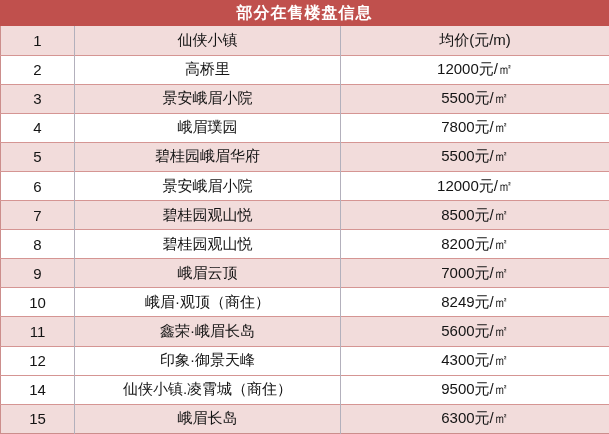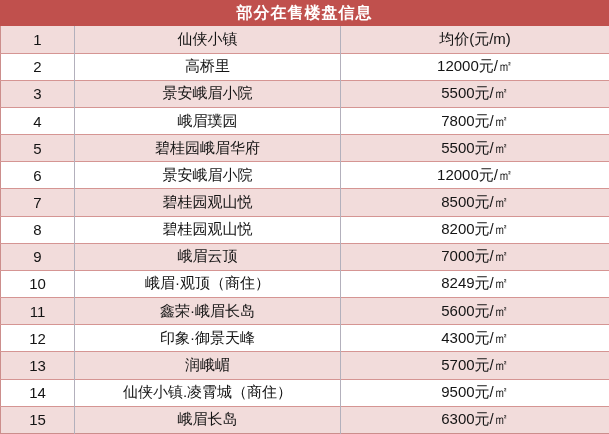--- a/index.html
+++ b/index.html
@@ -123,25 +123,20 @@
         <tr class="row-pink">
           <td class="v-sep">11</td>
           <td class="v-sep">鑫荣·峨眉长岛</td>
           <td>5600元/㎡</td>
         </tr>
         <tr class="row-white">
           <td class="v-sep">12</td>
           <td class="v-sep">印象·御景天峰</td>
           <td>4300元/㎡</td>
         </tr>
-        <tr class="row-pink">
-          <td class="v-sep">13</td>
-          <td class="v-sep">润峨嵋</td>
-          <td>5700元/㎡</td>
-        </tr>
         <tr class="row-white">
           <td class="v-sep">14</td>
           <td class="v-sep">仙侠小镇.凌霄城（商住）</td>
           <td>9500元/㎡</td>
         </tr>
         <tr class="row-pink">
           <td class="v-sep">15</td>
           <td class="v-sep">峨眉长岛</td>
           <td>6300元/㎡</td>
         </tr>

